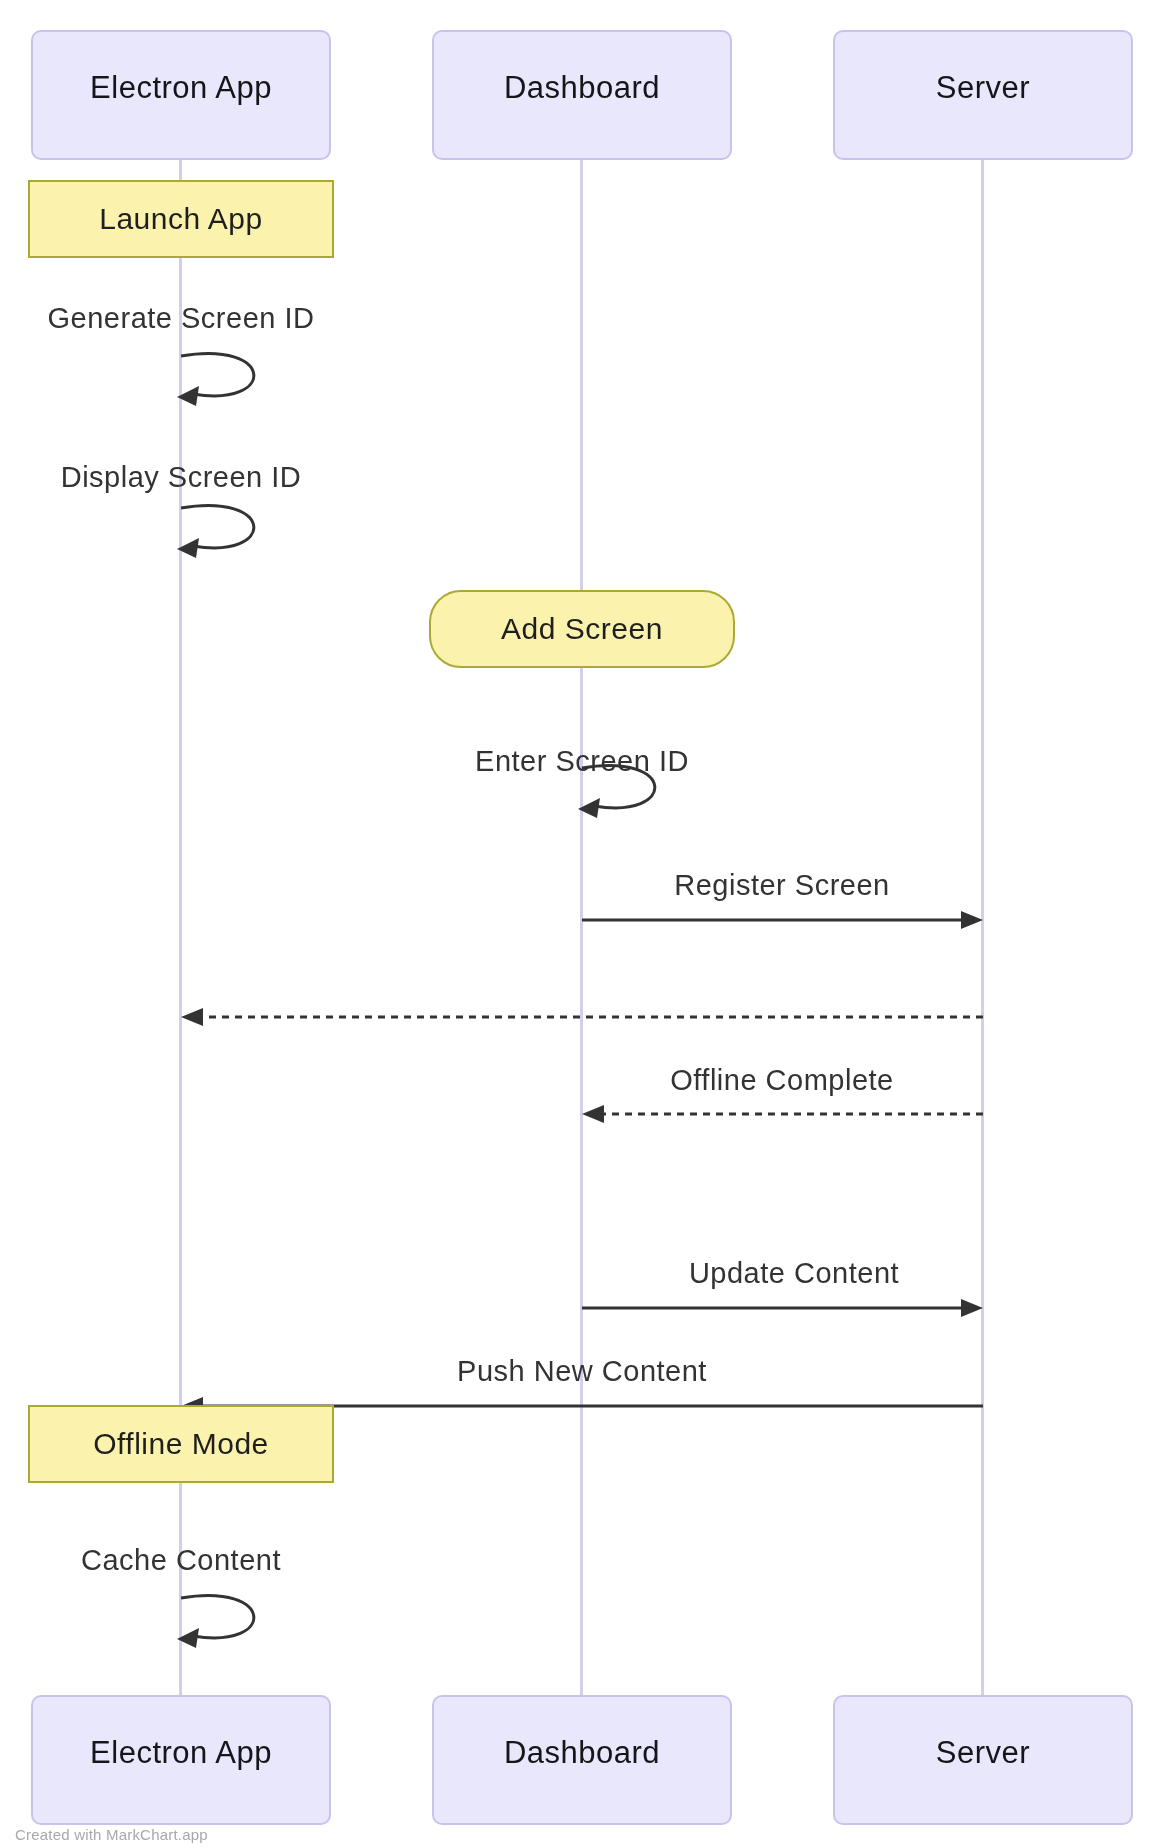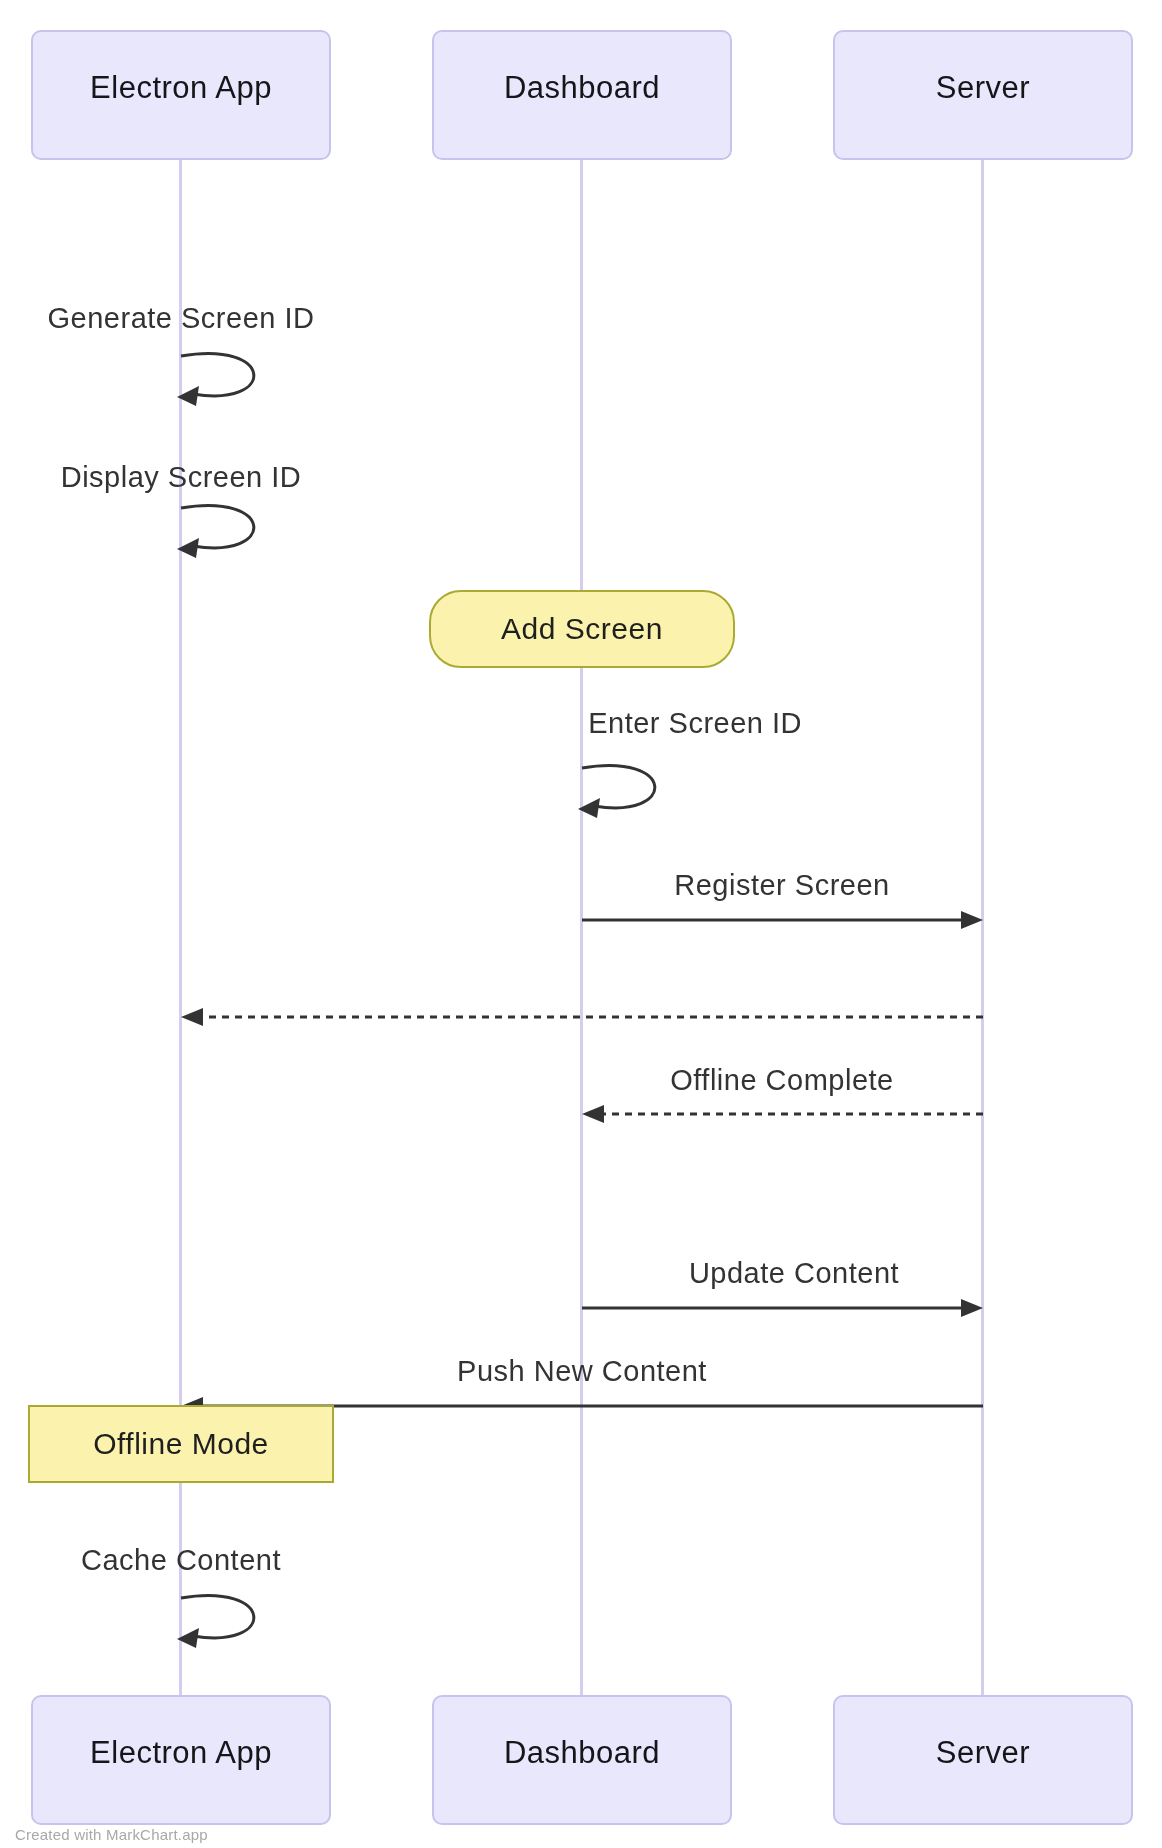--- a/index.html
+++ b/index.html
@@ -107,30 +107,33 @@
   <div class="actor-box" style="left:31px; top:1695px;">
     <span class="actor-label">Electron App</span>
   </div>
   <div class="actor-box" style="left:432px; top:1695px;">
     <span class="actor-label">Dashboard</span>
   </div>
   <div class="actor-box" style="left:833px; top:1695px;">
     <span class="actor-label">Server</span>
   </div>
 
+  <div class="note-box" style="left:28px; top:180px; width:306px;">
+    <span class="note-label">Launch App</span>
+  </div>
   <div class="note-box" style="left:429px; top:590px; width:306px;border-radius:32px;">
     <span class="note-label">Add Screen</span>
   </div>
   <div class="note-box" style="left:28px; top:1405px; width:306px;">
     <span class="note-label">Offline Mode</span>
   </div>
 
   <div class="msg-label" style="left:-39px; top:301px;">Generate Screen ID</div>
   <div class="msg-label" style="left:-39px; top:460px;">Display Screen ID</div>
-  <div class="msg-label" style="left:362px; top:706px;text-align:right;">Enter Screen ID</div>
+  <div class="msg-label" style="left:362px; top:744px;">Enter Screen ID</div>
   <div class="msg-label" style="left:562px; top:868px;">Register Screen</div>
   <div class="msg-label" style="left:562px; top:1063px;">Offline Complete</div>
   <div class="msg-label" style="left:574px; top:1256px;">Update Content</div>
   <div class="msg-label" style="left:362px; top:1354px;">Push New Content</div>
   <div class="msg-label" style="left:-39px; top:1543px;">Cache Content</div>
 
   <svg class="arrow-layer" width="1162" height="1848" viewBox="0 0 1162 1848">
     <g stroke="#333333" stroke-width="3" fill="none">
 
       <g>

